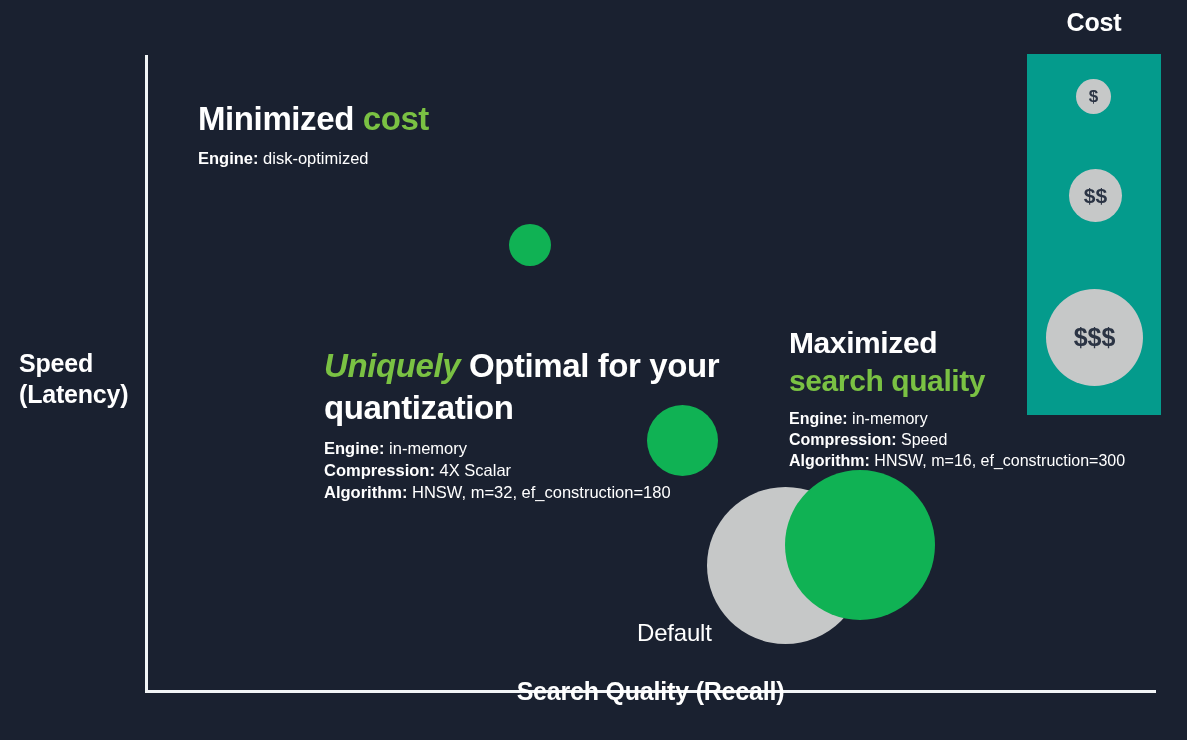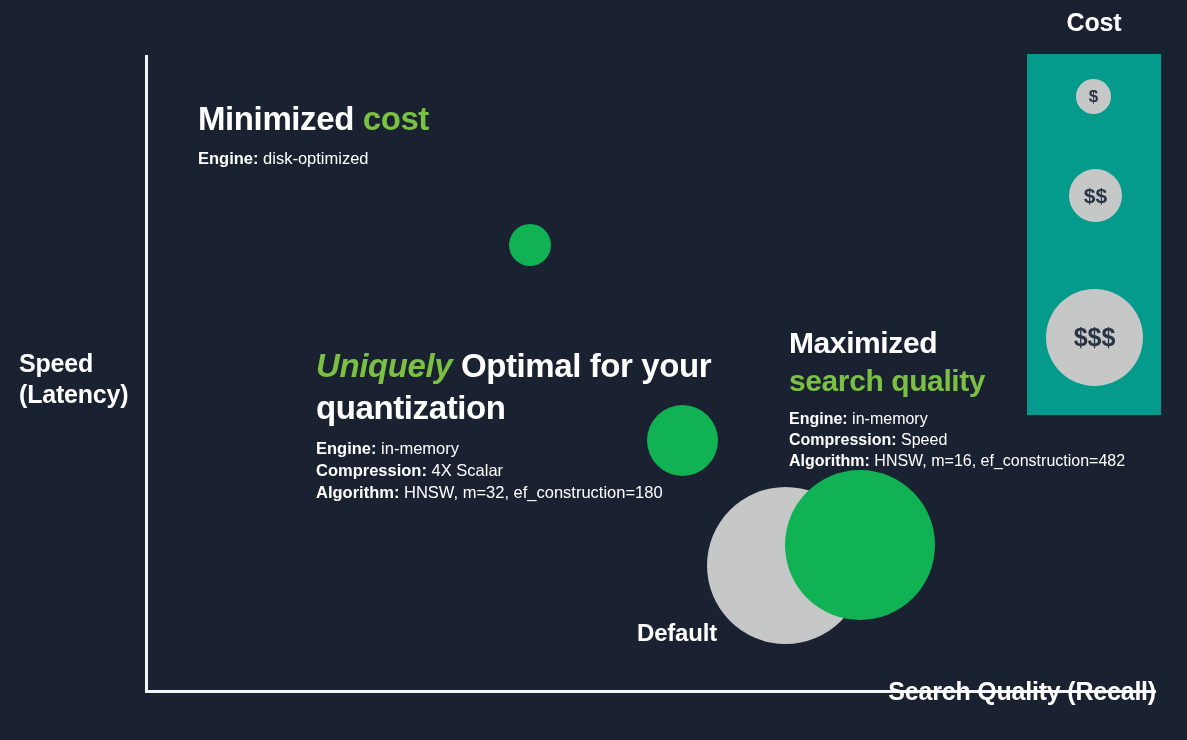--- a/index.html
+++ b/index.html
@@ -46,21 +46,21 @@
   .axis-label-y {
     left: 19px;
     top: 348px;
     width: 120px;
     text-align: left;
   }
   .axis-label-x {
     left: 145px;
     top: 676px;
     width: 1011px;
-    text-align: right;
+    text-align: center;
   }
 
   
   .block { position: absolute; }
   .block-title {
     color: #ffffff;
     font-weight: bold;
     font-size: 33px;
     line-height: 1.18;
     letter-spacing: -0.4px;
@@ -79,21 +79,21 @@
     line-height: 1.33;
     color: #ffffff;
     white-space: nowrap;
   }
   .specs .row { display: block; }
   .specs .k { font-weight: bold; }
   .specs .v { font-weight: normal; }
 
   
   #block-min-cost   { left: 198px; top: 100px; }
-  #block-uniquely   { left: 316px; top: 345px; width: 400px; }
+  #block-uniquely   { left: 324px; top: 345px; width: 400px; }
   #block-max-quality{ left: 789px; top: 324px; }
   #block-max-quality .block-title { font-size: 30px; margin-bottom: 7px; }
   #block-max-quality .specs { font-size: 16px; }
 
   
   .bubble {
     position: absolute;
     border-radius: 50%;
     background: #10b254;
   }
@@ -105,21 +105,21 @@
   #bubble-min-cost   { left: 509px; top: 224px; width: 42px;  height: 42px; }
   #bubble-uniquely   { left: 647px; top: 405px; width: 71px;  height: 71px; }
   #bubble-default    { left: 707px; top: 487px; width: 157px; height: 157px; }
   #bubble-max-quality{ left: 785px; top: 470px; width: 150px; height: 150px; }
 
   #label-default {
     position: absolute;
     left: 637px;
     top: 619px;
     color: #ffffff;
-    font-weight: bold;
+    font-weight: normal;
     font-size: 24px;
     letter-spacing: -0.2px;
   }
 
   
   #cost-title {
     position: absolute;
     left: 1027px;
     top: 8px;
     width: 134px;
@@ -180,21 +180,21 @@
       <span class="row"><span class="k">Compression:</span><span class="v"> 4X Scalar</span></span>
       <span class="row"><span class="k">Algorithm:</span><span class="v"> HNSW, m=32, ef_construction=180</span></span>
     </div>
   </div>
 
   <div class="block" id="block-max-quality">
     <div class="block-title two-line"><span>Maximized</span><span class="accent line2">search quality</span></div>
     <div class="specs">
       <span class="row"><span class="k">Engine:</span><span class="v"> in-memory</span></span>
       <span class="row"><span class="k">Compression:</span><span class="v"> Speed</span></span>
-      <span class="row"><span class="k">Algorithm:</span><span class="v"> HNSW, m=16, ef_construction=482</span></span>
+      <span class="row"><span class="k">Algorithm:</span><span class="v"> HNSW, m=16, ef_construction=300</span></span>
     </div>
   </div>
 
   <div class="bubble" id="bubble-min-cost"></div>
   <div class="bubble" id="bubble-uniquely"></div>
   <div class="bubble-gray" id="bubble-default"></div>
   <div class="bubble" id="bubble-max-quality"></div>
 
   <div id="label-default">Default</div>
 

